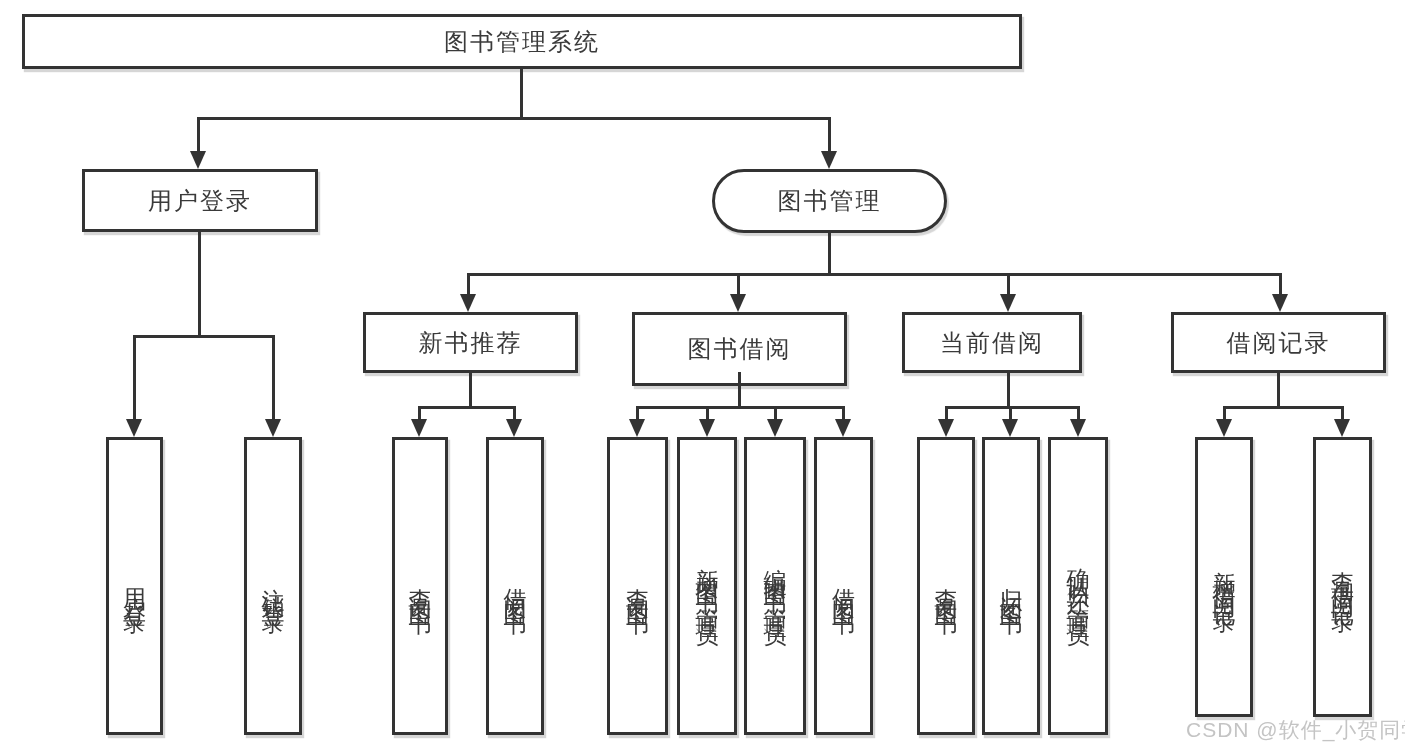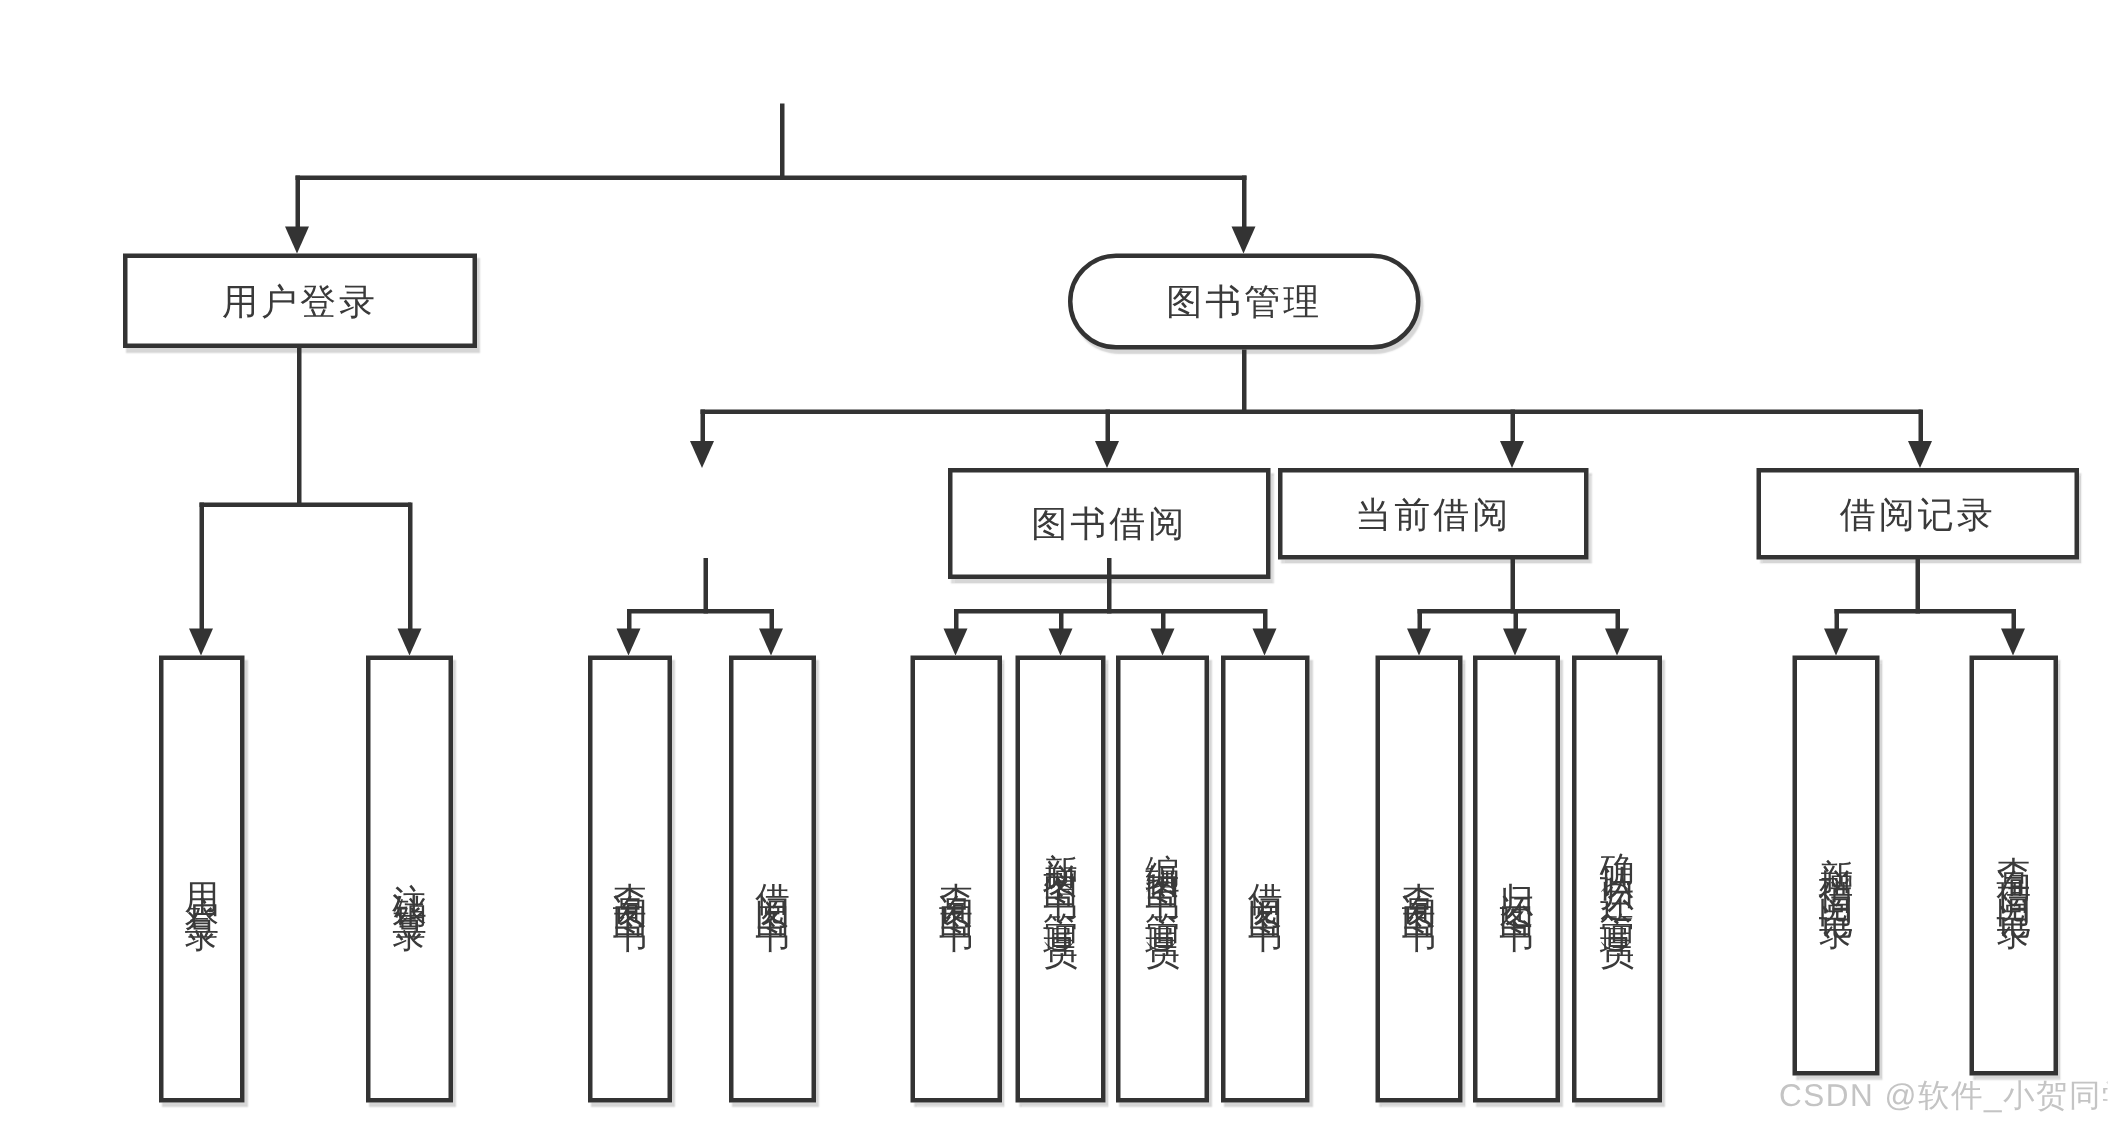--- a/index.html
+++ b/index.html
@@ -20,20 +20,21 @@
   .hline{position:absolute;height:3px;background:var(--line,#333);}
   .vline{position:absolute;width:3px;background:var(--line,#333);}
   .arrow{position:absolute;width:0;height:0;border-left:8px solid transparent;border-right:8px solid transparent;border-top:18px solid var(--line,#333);}
   .watermark{position:absolute;left:1186px;top:716px;font-size:21px;letter-spacing:1px;color:var(--watermark,#c7c7c7);white-space:nowrap;z-index:5;}
 </style>
 </head>
 <body>
 
 <div class="canvas">
 
+  <div class="node" style="left:22px;top:14px;width:1000px;height:55px;">图书管理系统</div>
 
   <div class="vline" style="left:520px;top:69px;height:51px;"></div>
   <div class="hline" style="left:197px;top:117px;width:634px;"></div>
   <div class="vline" style="left:197px;top:117px;height:35px;"></div>
   <div class="arrow" style="left:190px;top:151px;"></div>
   <div class="vline" style="left:828px;top:117px;height:35px;"></div>
   <div class="arrow" style="left:821px;top:151px;"></div>
 
   <div class="node" style="left:82px;top:169px;width:236px;height:63px;">用户登录</div>
   <div class="node" style="left:712px;top:169px;width:235px;height:64px;border-radius:32px;">图书管理</div>
@@ -49,22 +50,23 @@
   <div class="hline" style="left:467px;top:273px;width:814px;"></div>
   <div class="vline" style="left:467px;top:273px;height:22px;"></div>
   <div class="arrow" style="left:460px;top:294px;"></div>
   <div class="vline" style="left:737px;top:273px;height:22px;"></div>
   <div class="arrow" style="left:730px;top:294px;"></div>
   <div class="vline" style="left:1007px;top:273px;height:22px;"></div>
   <div class="arrow" style="left:1000px;top:294px;"></div>
   <div class="vline" style="left:1279px;top:273px;height:22px;"></div>
   <div class="arrow" style="left:1272px;top:294px;"></div>
 
+  <div class="node" style="left:363px;top:312px;width:215px;height:61px;">新书推荐</div>
   <div class="node" style="left:632px;top:312px;width:215px;height:74px;">图书借阅</div>
-  <div class="node" style="left:852px;top:312px;width:207px;height:61px;text-align:right;">当前借阅</div>
+  <div class="node" style="left:902px;top:312px;width:180px;height:61px;text-align:right;">当前借阅</div>
   <div class="node" style="left:1171px;top:312px;width:215px;height:61px;">借阅记录</div>
 
   <div class="vline" style="left:469px;top:372px;height:37px;"></div>
   <div class="hline" style="left:418px;top:406px;width:97px;"></div>
   <div class="vline" style="left:418px;top:406px;height:14px;"></div>
   <div class="arrow" style="left:411px;top:419px;"></div>
   <div class="vline" style="left:513px;top:406px;height:14px;"></div>
   <div class="arrow" style="left:506px;top:419px;"></div>
 
   <div class="vline" style="left:738px;top:372px;height:37px;"></div>

